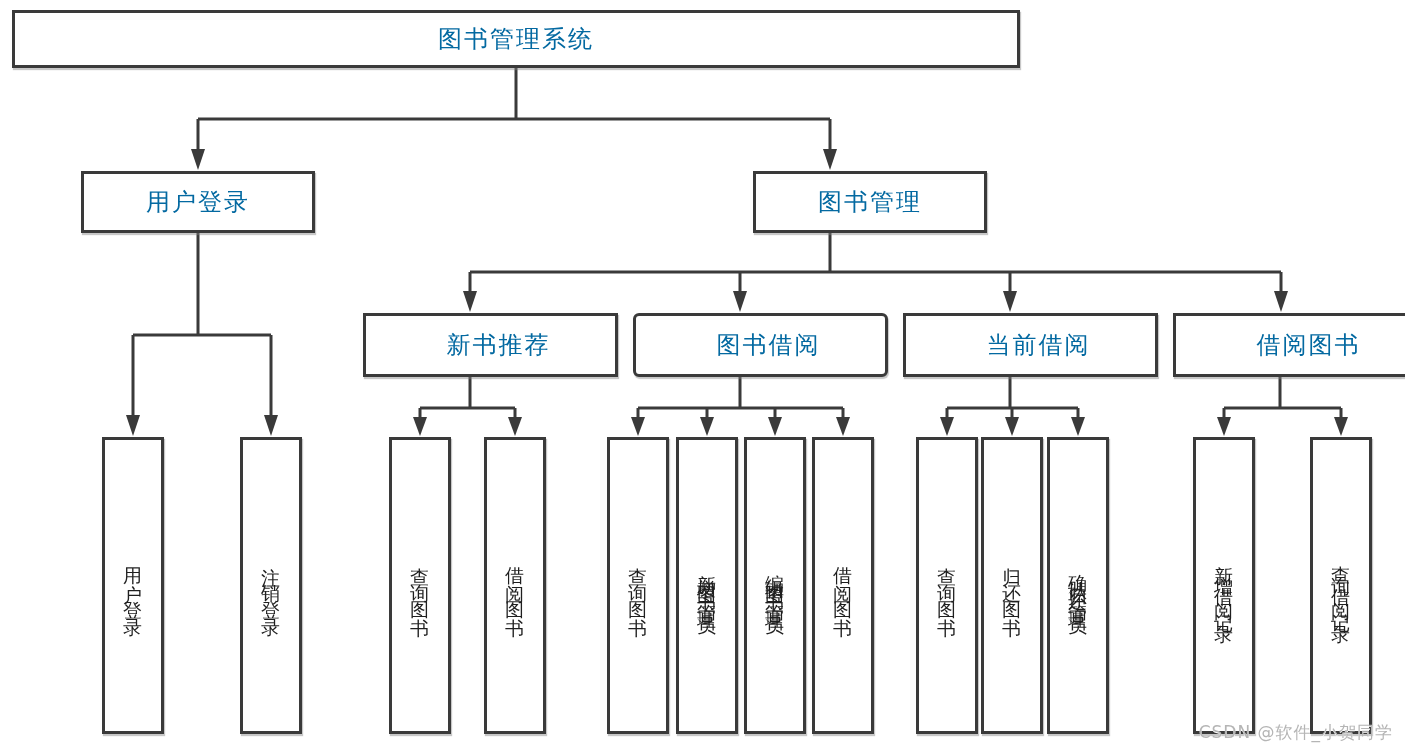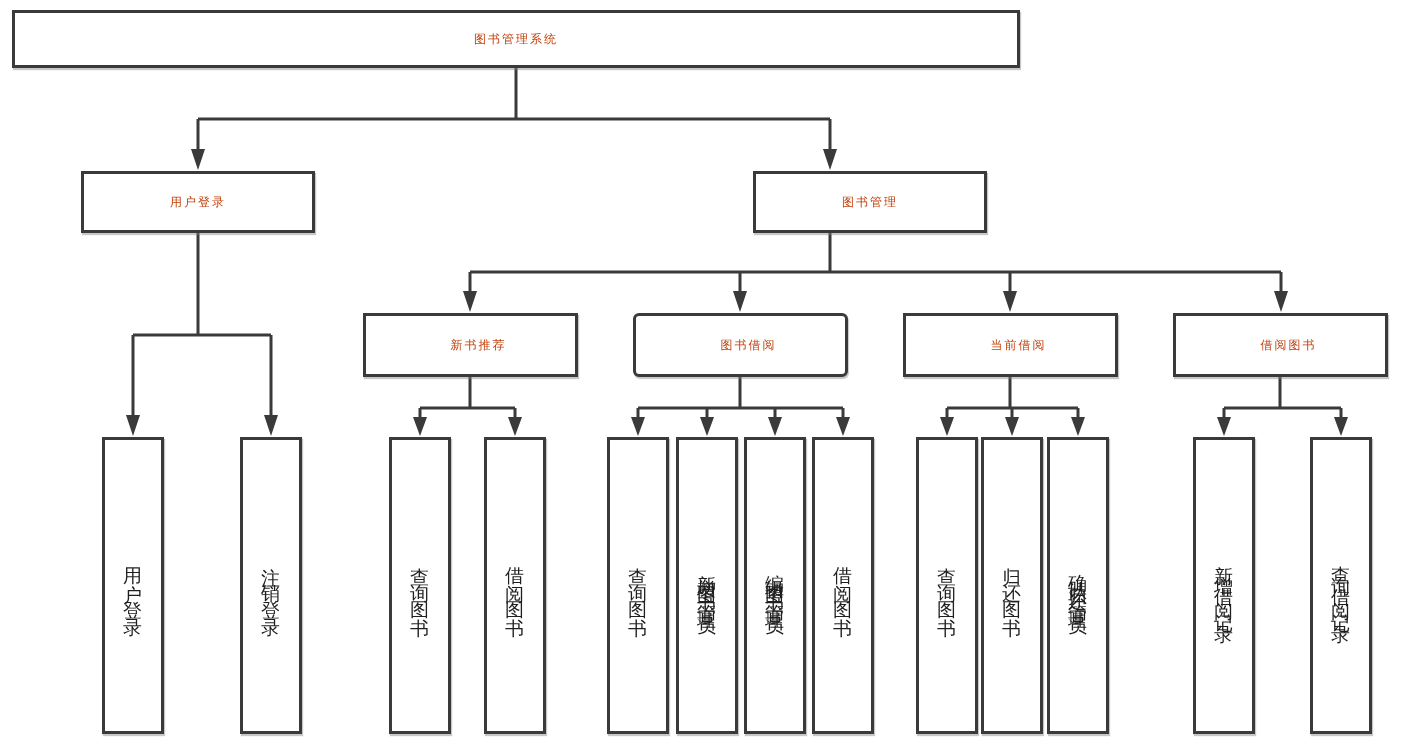--- a/index.html
+++ b/index.html
@@ -21,28 +21,28 @@
     background: #ffffff;
     border: 3px solid #3a3a3a;
     box-shadow: 1px 2px 1px rgba(130,130,130,0.45);
     display: flex;
     align-items: center;
     justify-content: center;
     color: #1f1f1f;
   }
   .root   { left: 12px;  top: 10px;  width: 1008px; height: 58px; }
   .branch { top: 171px; width: 234px; height: 62px; }
-  .section{ top: 313px; width: 215px; height: 64px; padding-left: 16px; }
+  .section{ top: 313px; width: 255px; height: 64px; padding-left: 16px; }
   .leaf   { top: 437px; width: 62px;  height: 297px; }
 
   .hlabel {
-    font-size: 12px;
+    font-size: 24px;
     letter-spacing: 2px;
     white-space: nowrap;
-    color: #c2410c;
+    color: #0369a1;
   }
   .leaf-label {
     writing-mode: vertical-rl;
     text-orientation: mixed;
     font-size: 19px;
     letter-spacing: 17px;
     line-height: 1;
     color: #1f1f1f;
     white-space: nowrap;
   }
@@ -177,14 +177,15 @@
     <span class="leaf-label xlong">确认归还（管理员）</span>
   </div>
 
   <div class="node leaf" style="left:1193px;">
     <span class="leaf-label long">新增借阅记录</span>
   </div>
   <div class="node leaf" style="left:1310px;">
     <span class="leaf-label long">查询借阅记录</span>
   </div>
 
+  <div class="watermark">CSDN @软件_小贺同学</div>
 
 </div>
 
 </body></html>

